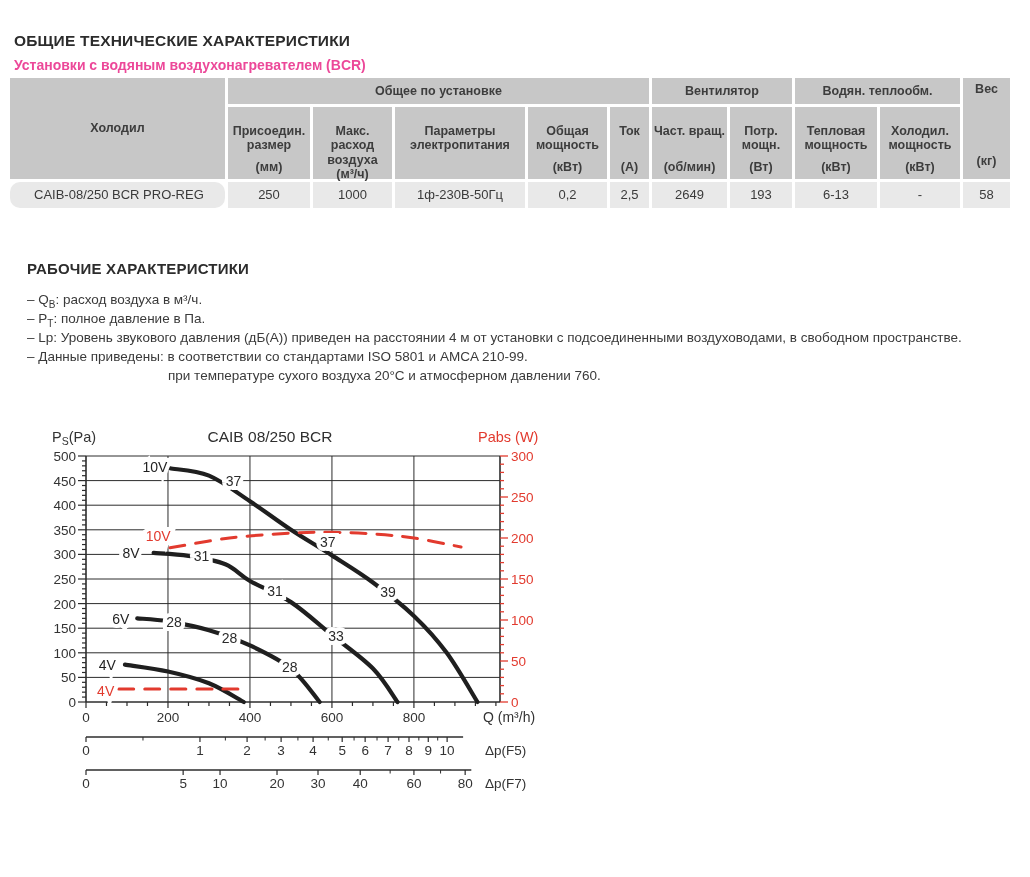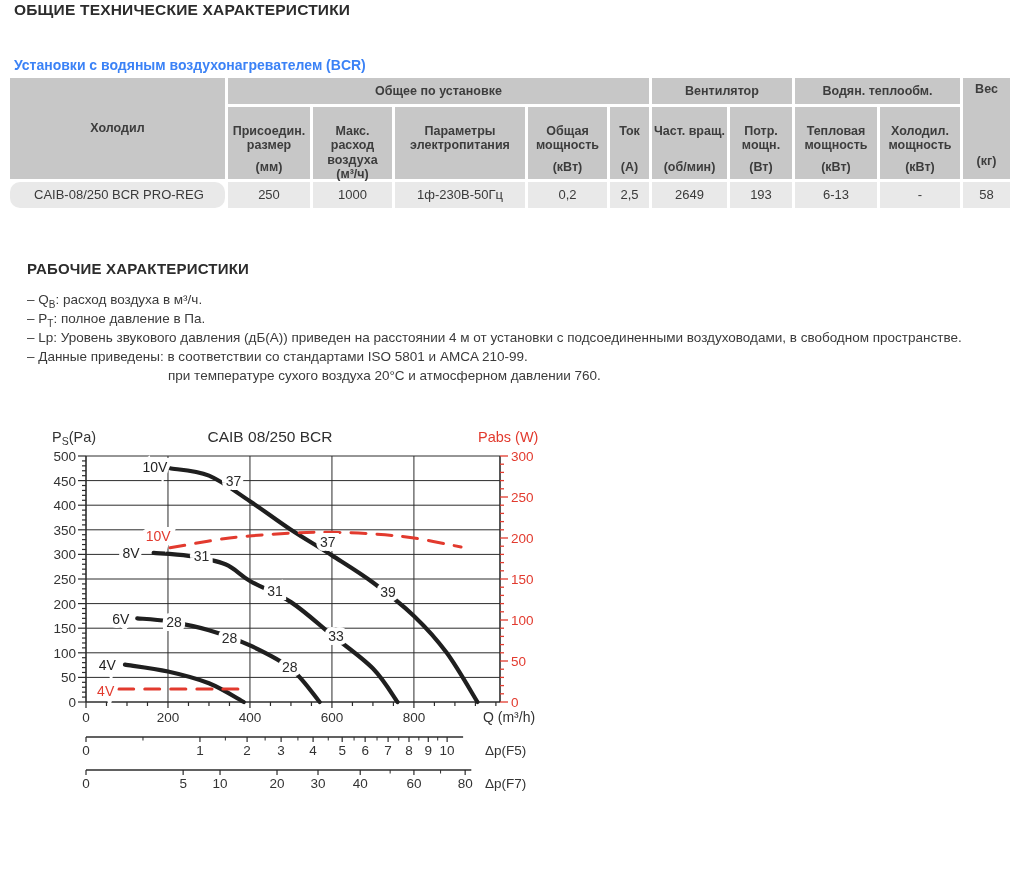--- a/index.html
+++ b/index.html
@@ -1,19 +1,19 @@
 <!DOCTYPE html>
 <html><head>
 <meta charset="utf-8">
 <style>
   html,body{margin:0;padding:0;background:#fff;}
   body{width:1030px;height:877px;position:relative;font-family:"Liberation Sans",sans-serif;color:#3a3a3a;overflow:hidden;}
   .abs{position:absolute;}
-  .doc-title{left:14px;top:1px;font-size:15.5px;font-weight:bold;color:#2c2c2c;letter-spacing:.2px;}
-  .table-title{left:14px;top:57px;font-size:14px;font-weight:bold;color:#3b82f6;}
+  .doc-title{left:14px;top:32px;font-size:15.5px;font-weight:bold;color:#2c2c2c;letter-spacing:.2px;}
+  .table-title{left:14px;top:57px;font-size:14px;font-weight:bold;color:#ec4899;}
   
   #spec-table{left:10px;top:78px;display:grid;
     grid-template-columns:215px 82px 79px 130px 79px 39px 75px 62px 82px 80px 47px;
     grid-template-rows:26px 72px 26px;gap:3px;background:#fff;font-size:12.5px;}
   .cell{background:#c7c7c7;display:flex;align-items:center;justify-content:center;
     text-align:center;font-weight:bold;color:#3d3d3d;line-height:1.15;}
   .cell.hdr2{flex-direction:column;justify-content:space-between;padding:17px 2px 5px 2px;box-sizing:border-box;}
   .cell.model{grid-row:1/3;grid-column:1;}
   .cell.g1{grid-column:2/7;}
   .cell.g2{grid-column:7/9;}

